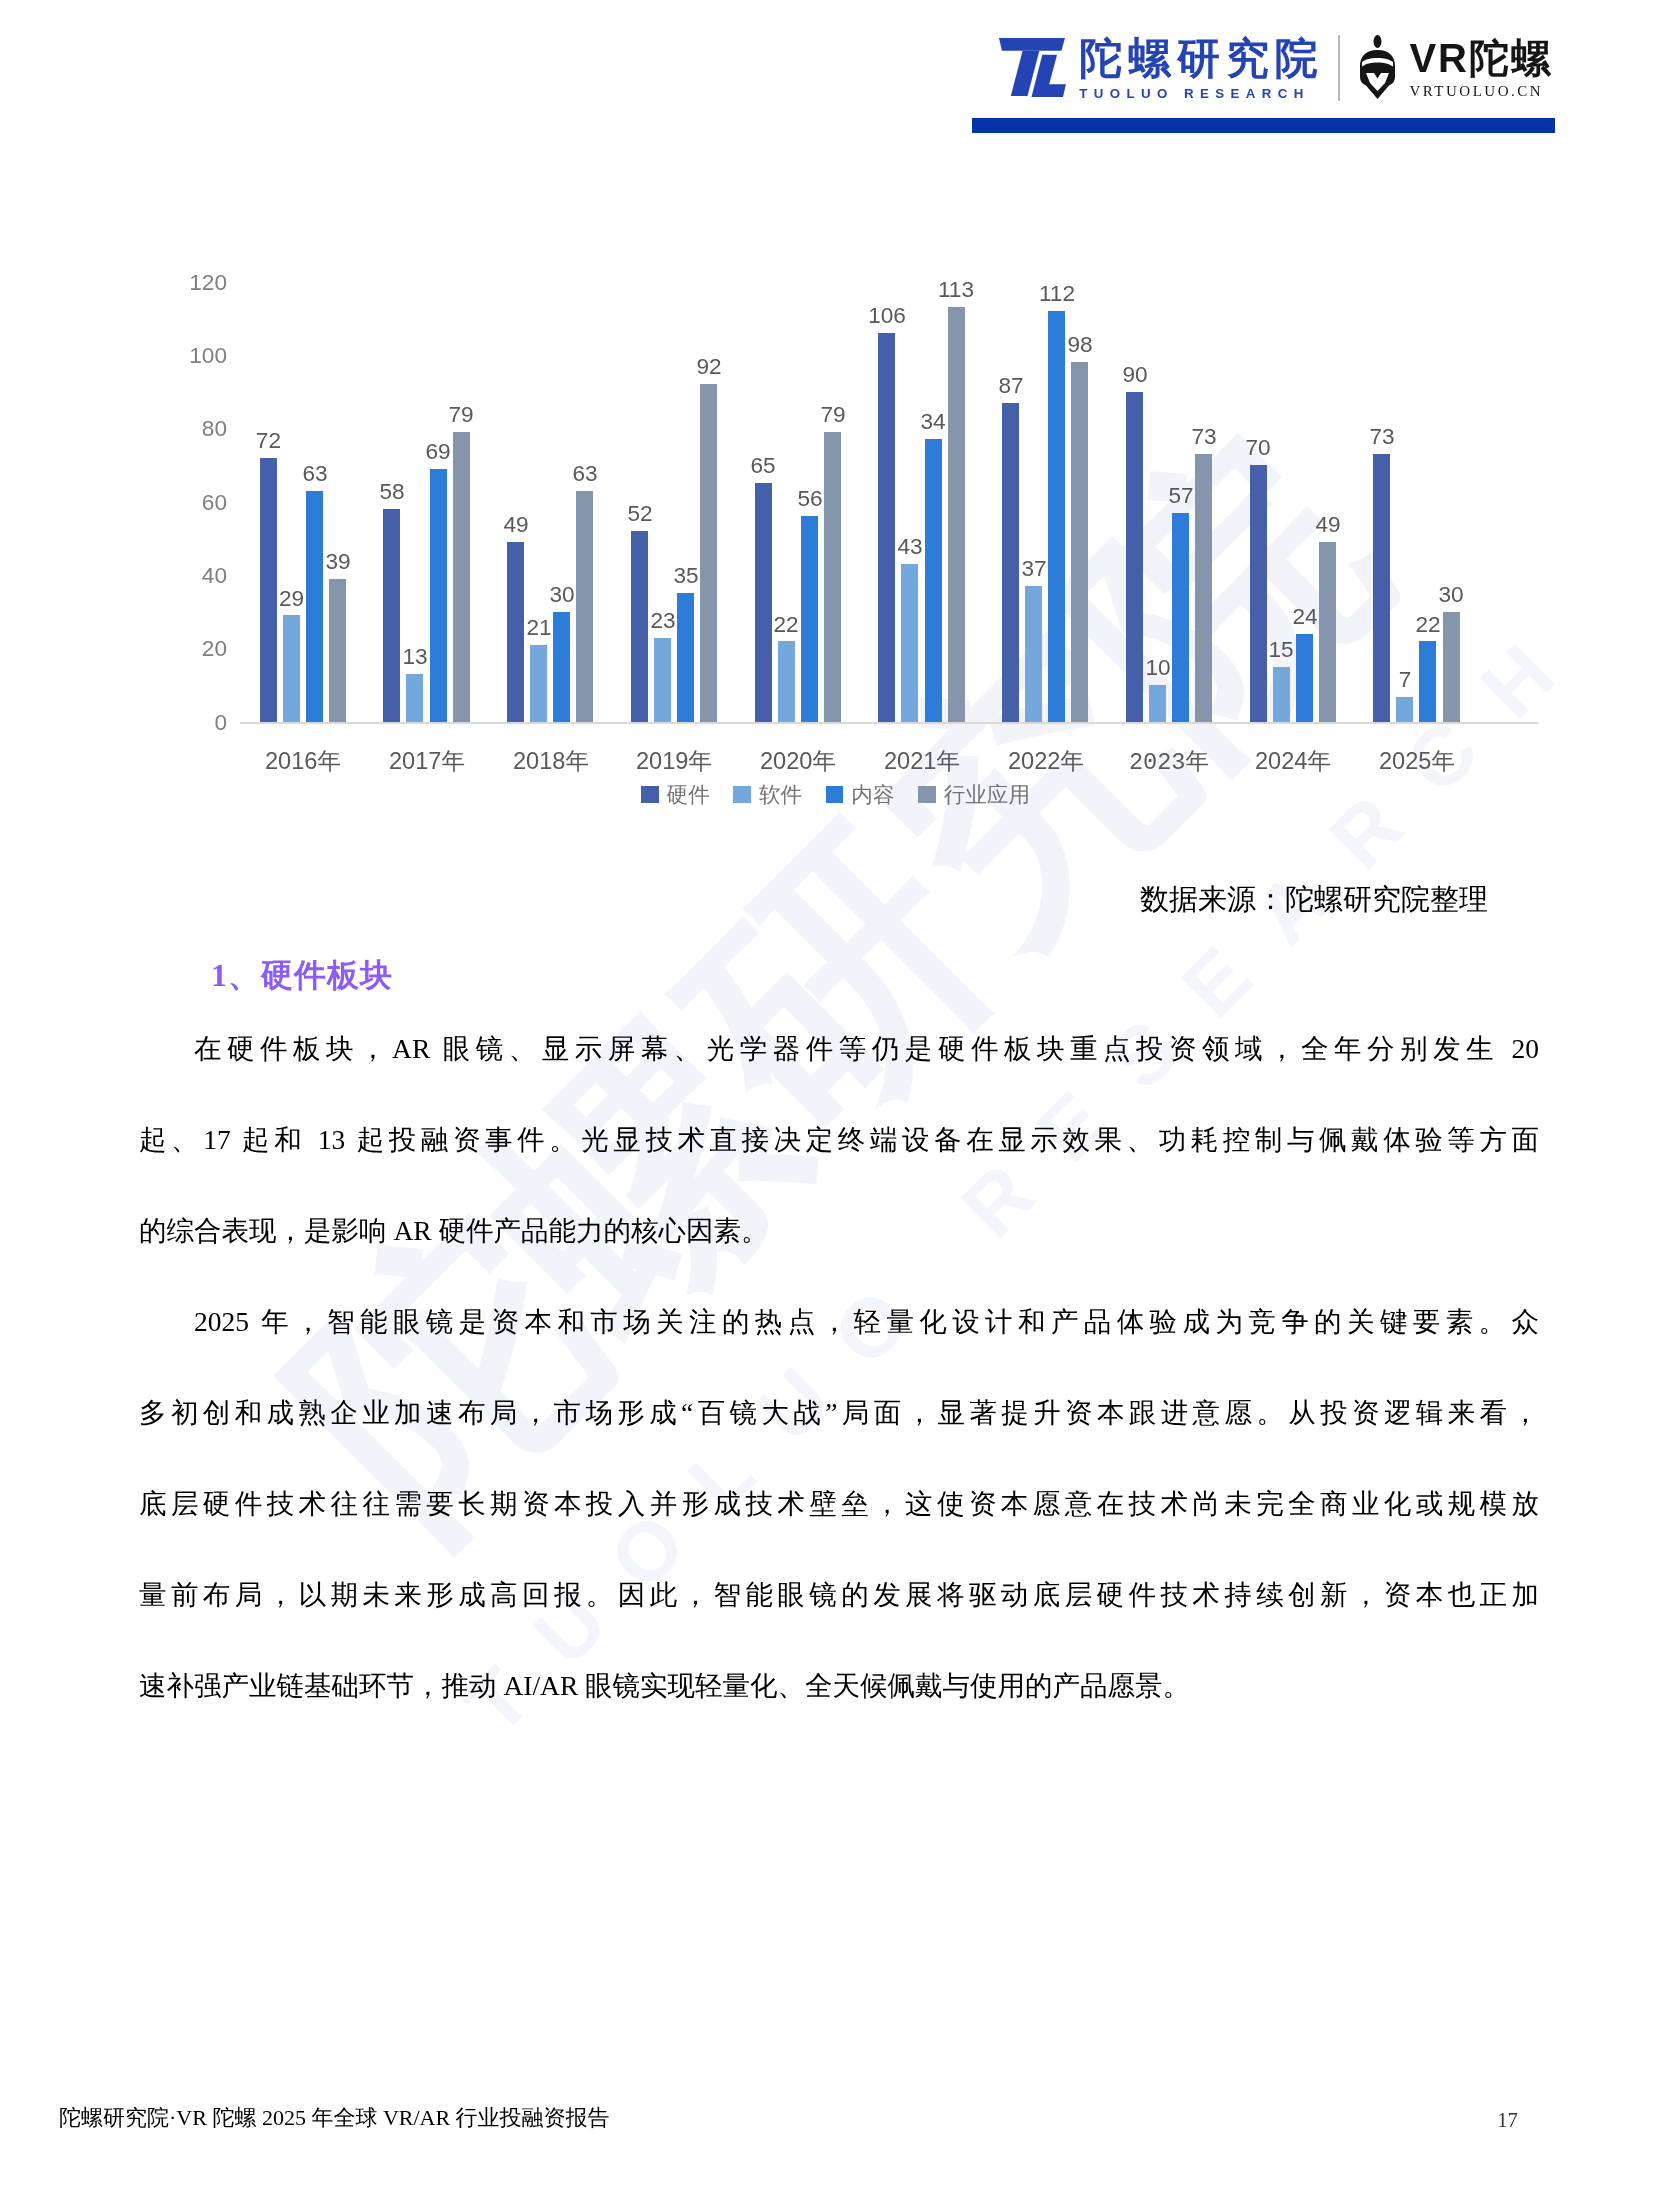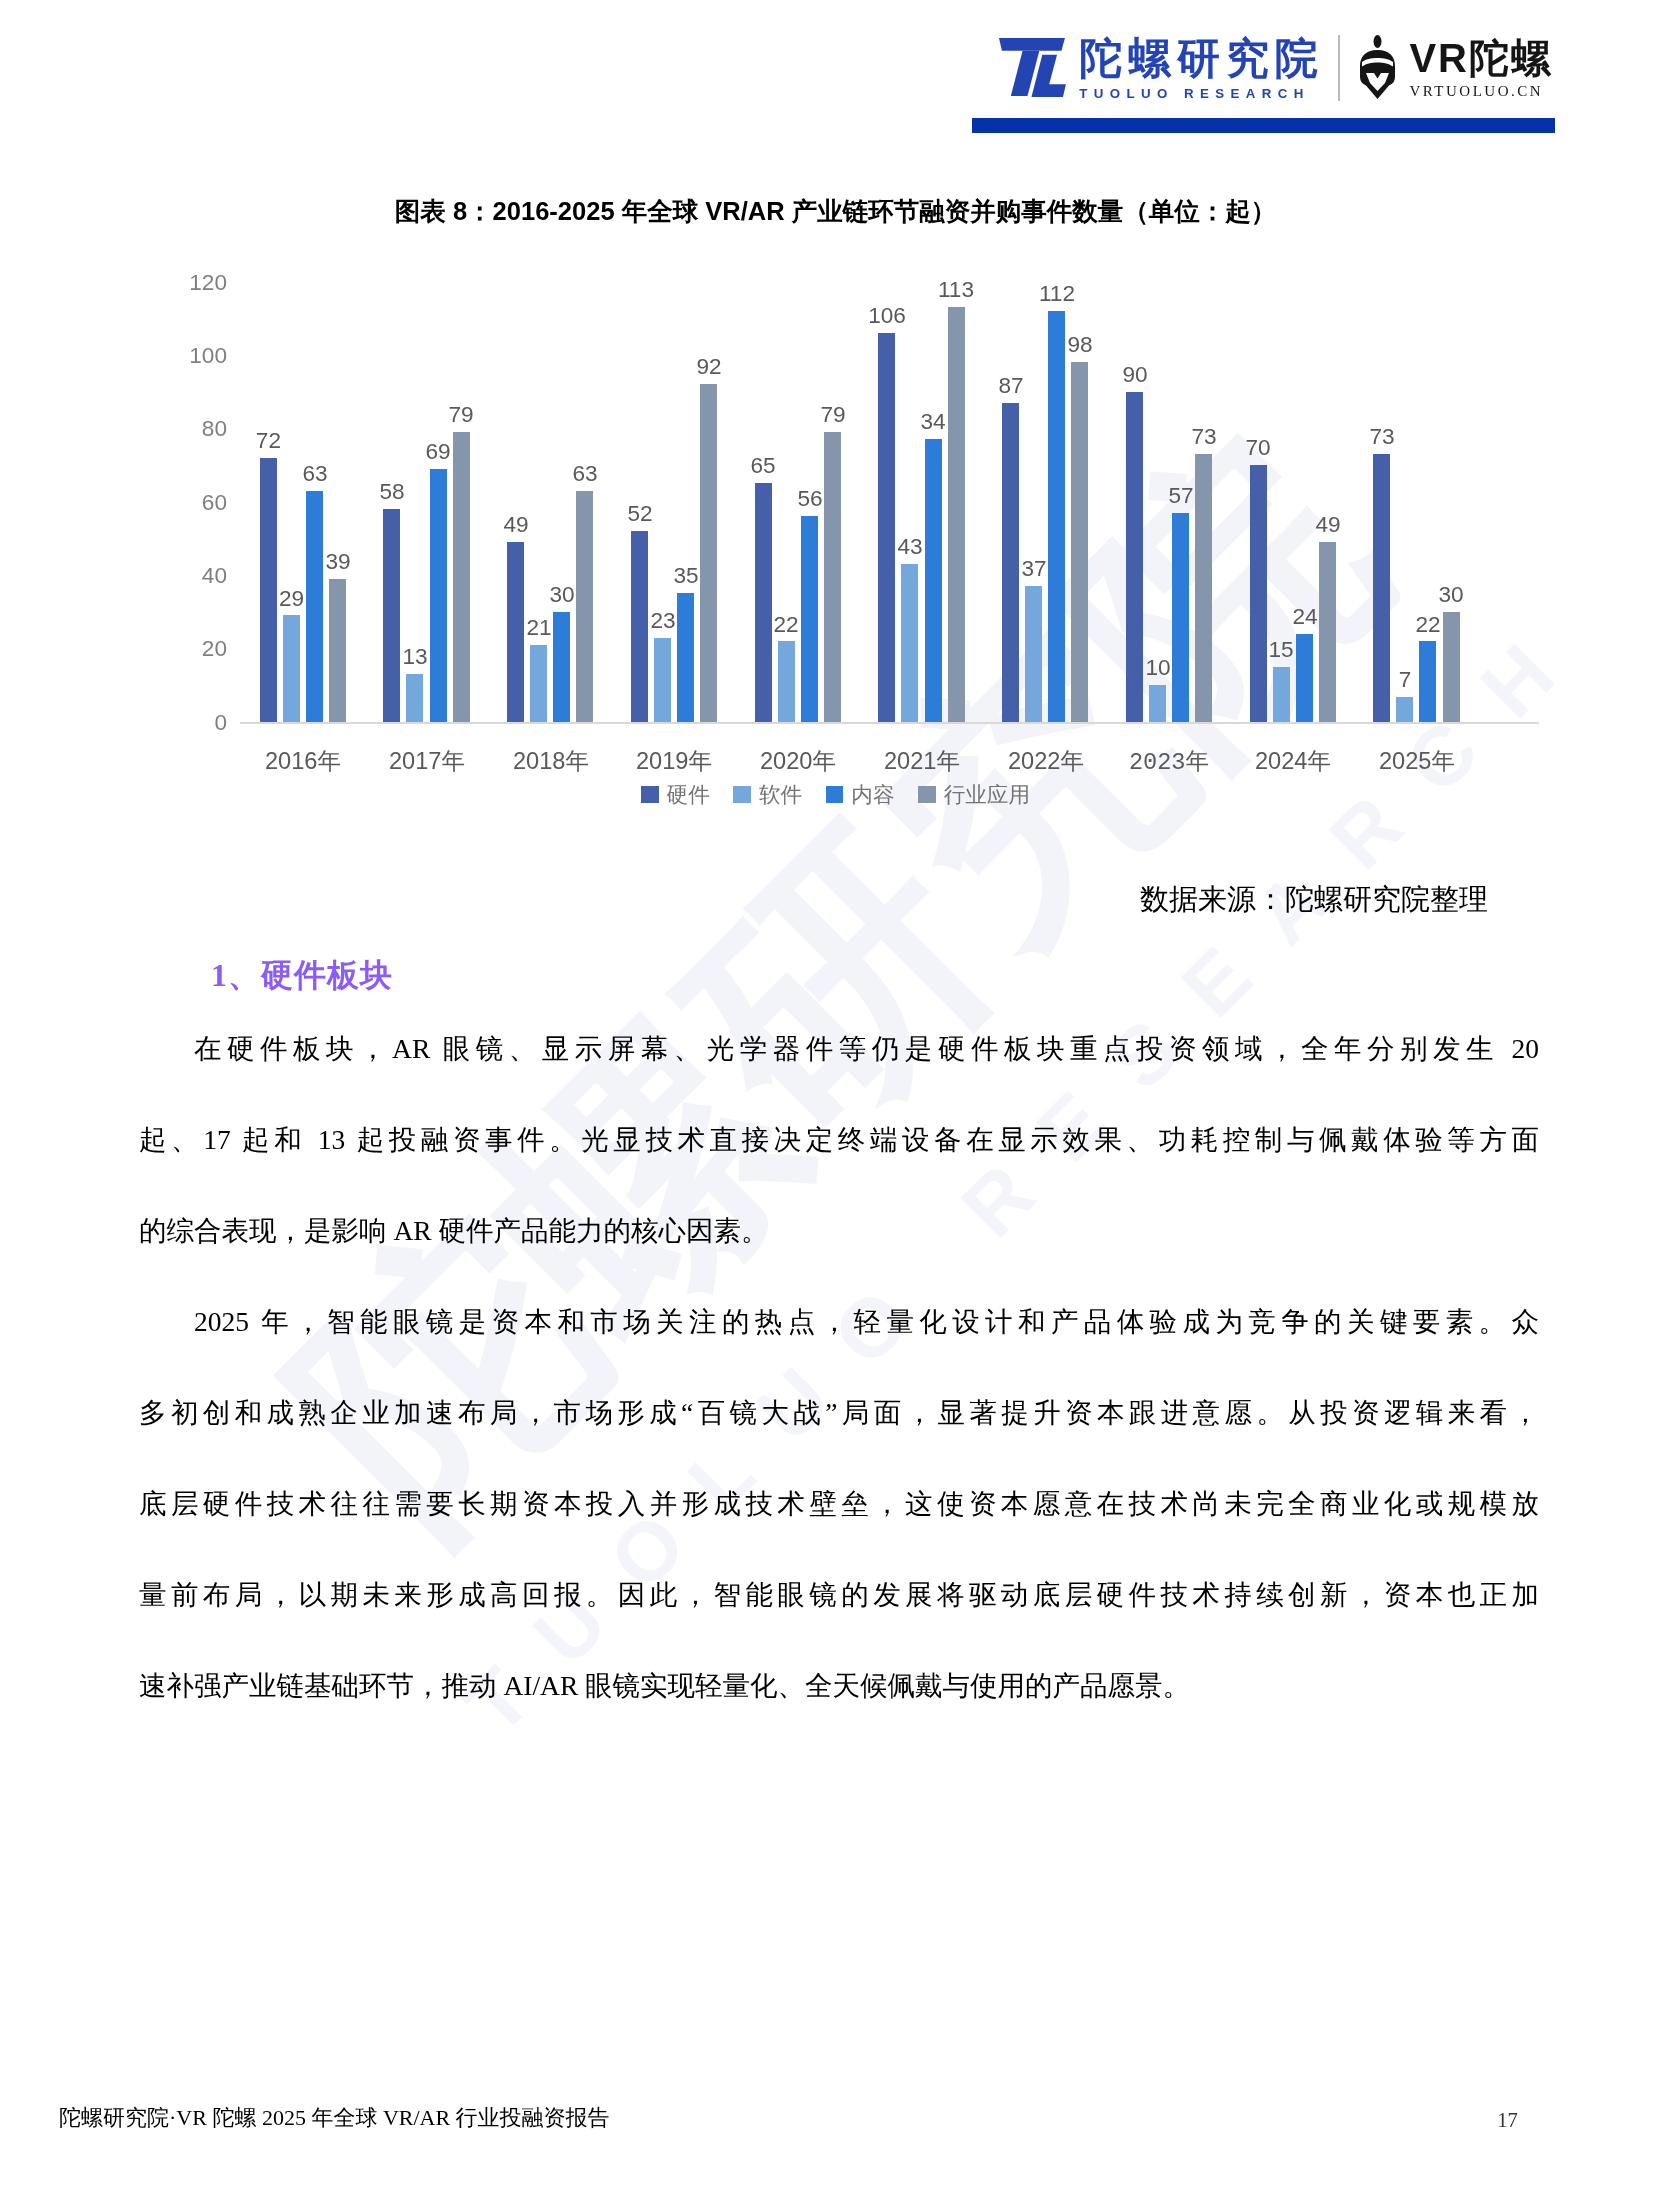--- a/index.html
+++ b/index.html
@@ -159,21 +159,20 @@
         <path d="M22,76 L38,76 L45,87 L52,76 L68,76 L60,96 L45,112 L30,96 Z" fill="#ffffff"></path>
       </svg>
     </div>
     <div class="vr-text-block">
       <div class="vr-cn">VR陀螺</div>
       <div class="vr-en">VRTUOLUO.CN</div>
     </div>
   </div>
   <div id="accent-bar" style="background: rgb(5, 50, 168);"></div>
 
-  <div id="chart-title">图表 8：2016-2025 年全球 VR/AR 产业链环节融资并购事件数量（单位：起）</div>
 
   <div class="ytick yt0">120</div>
   <div class="ytick yt1">100</div>
   <div class="ytick yt2">80</div>
   <div class="ytick yt3">60</div>
   <div class="ytick yt4">40</div>
   <div class="ytick yt5">20</div>
   <div class="ytick yt6">0</div>
 
   <div id="plot">

